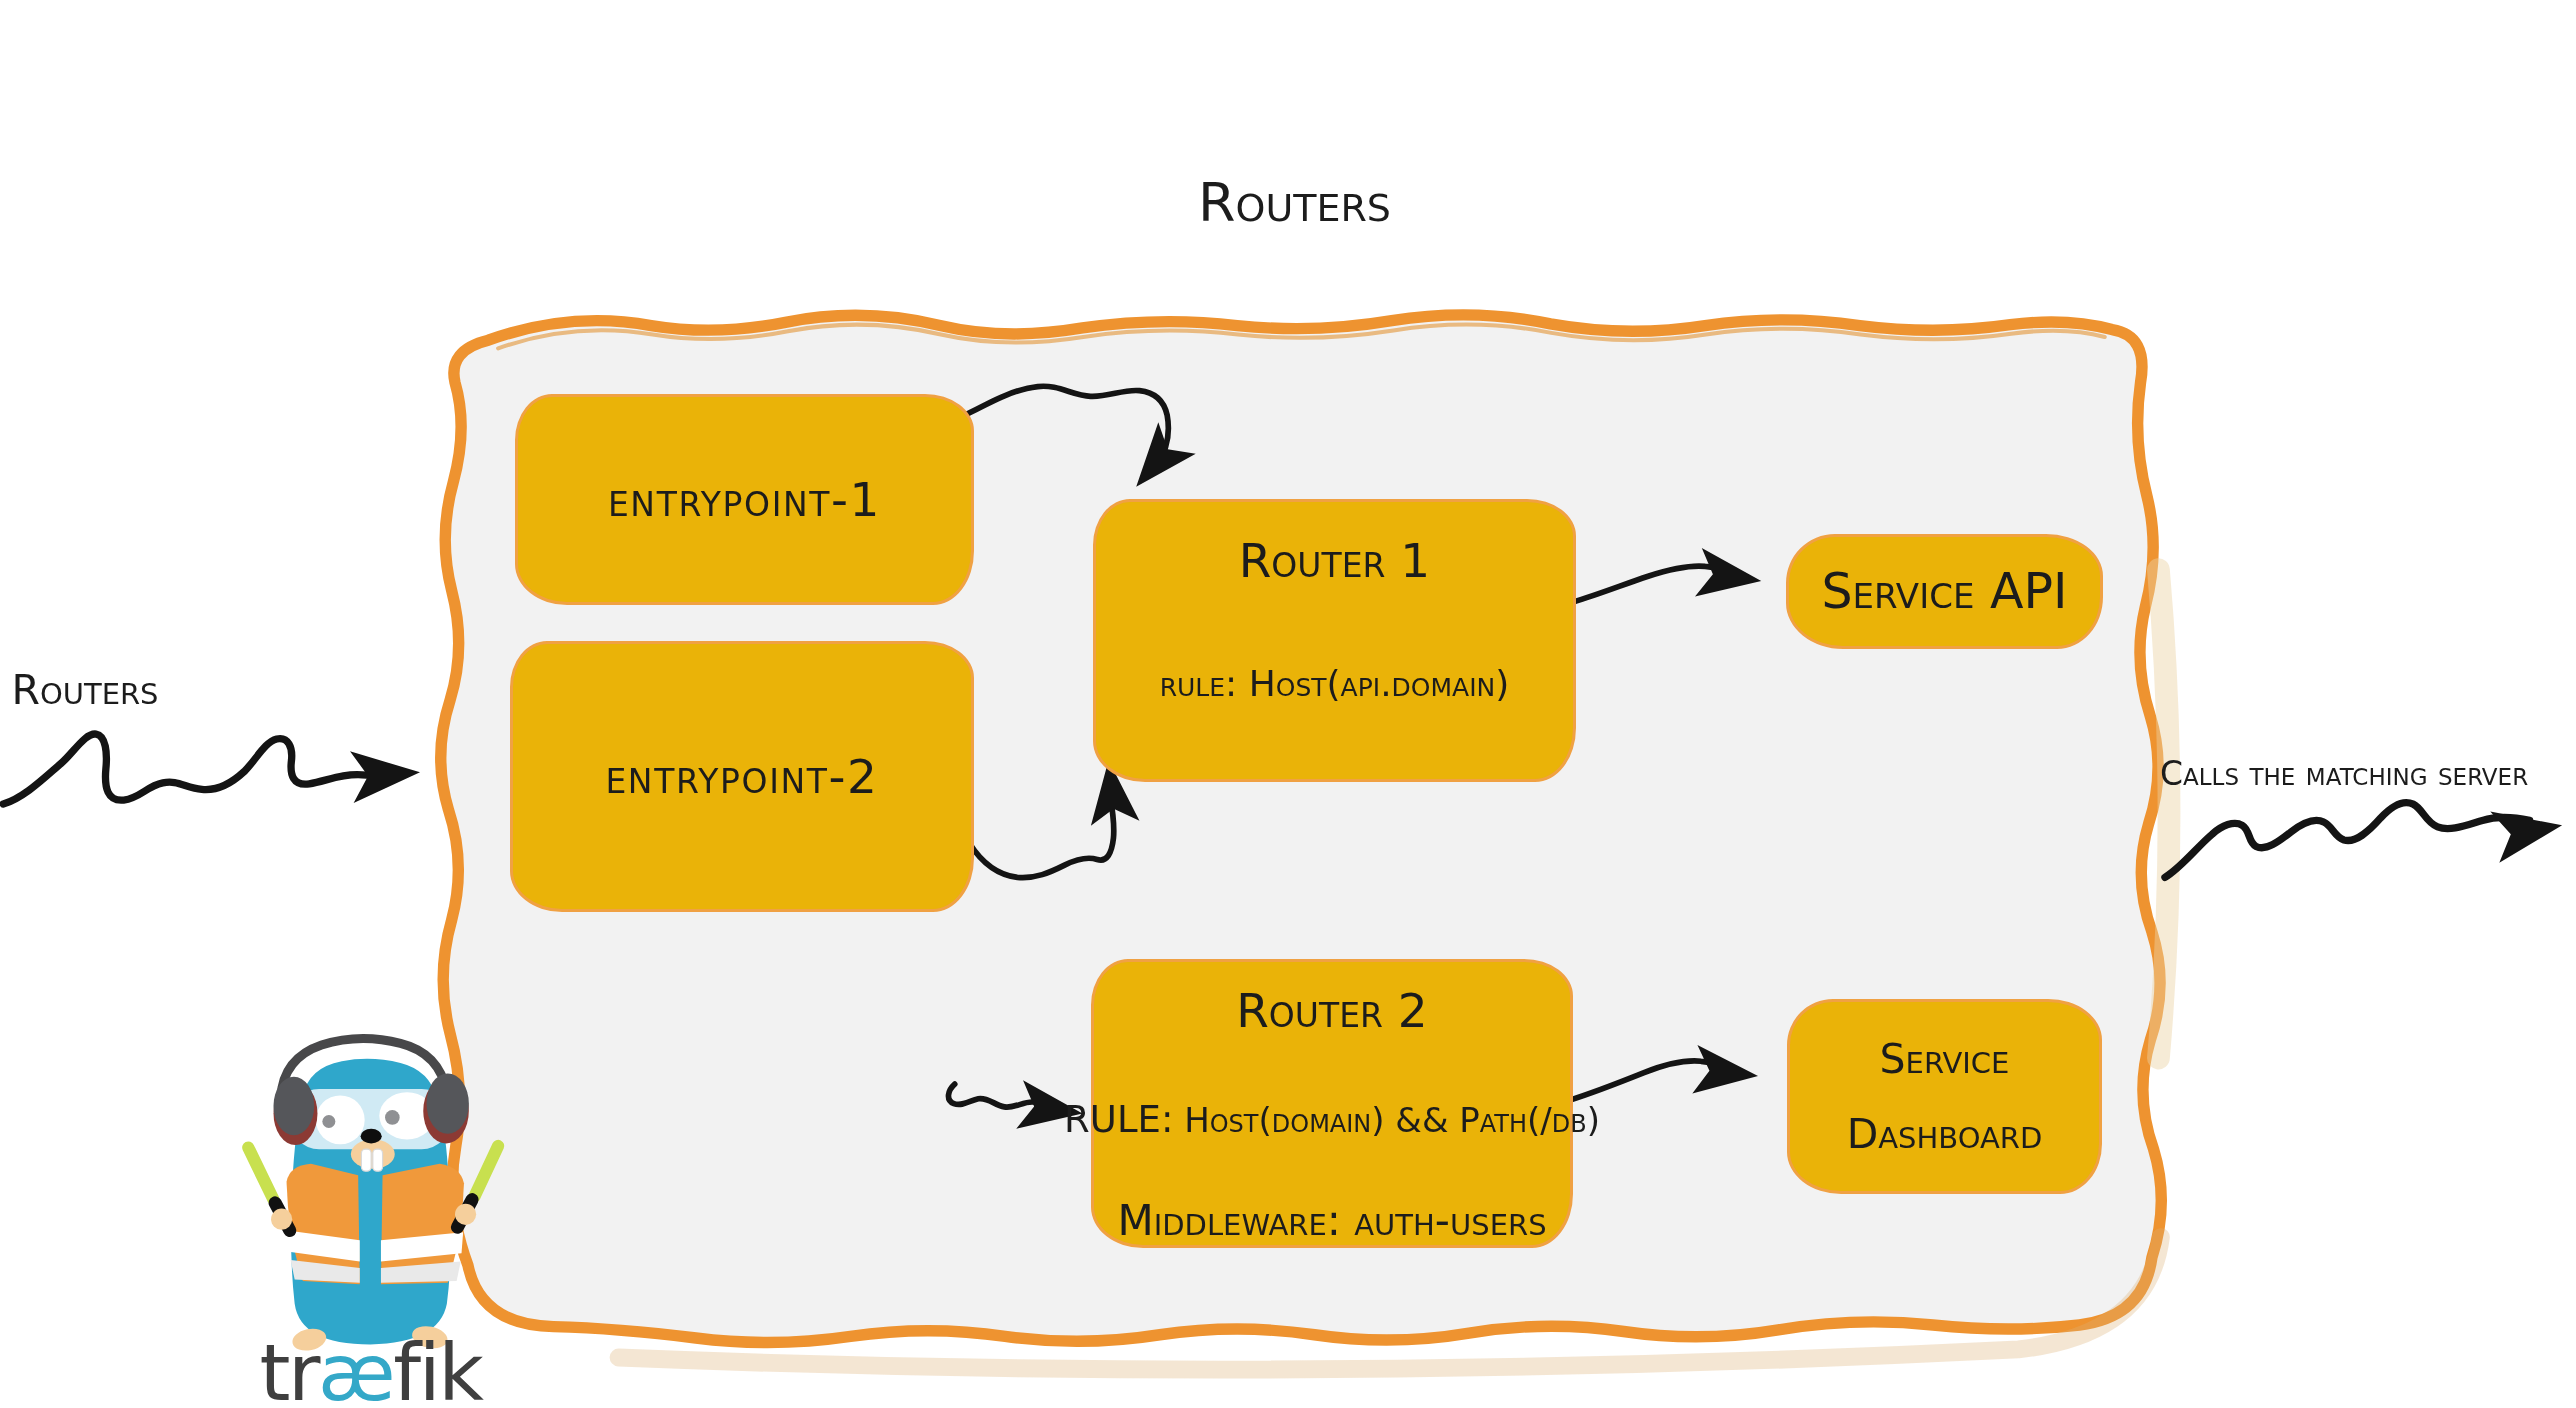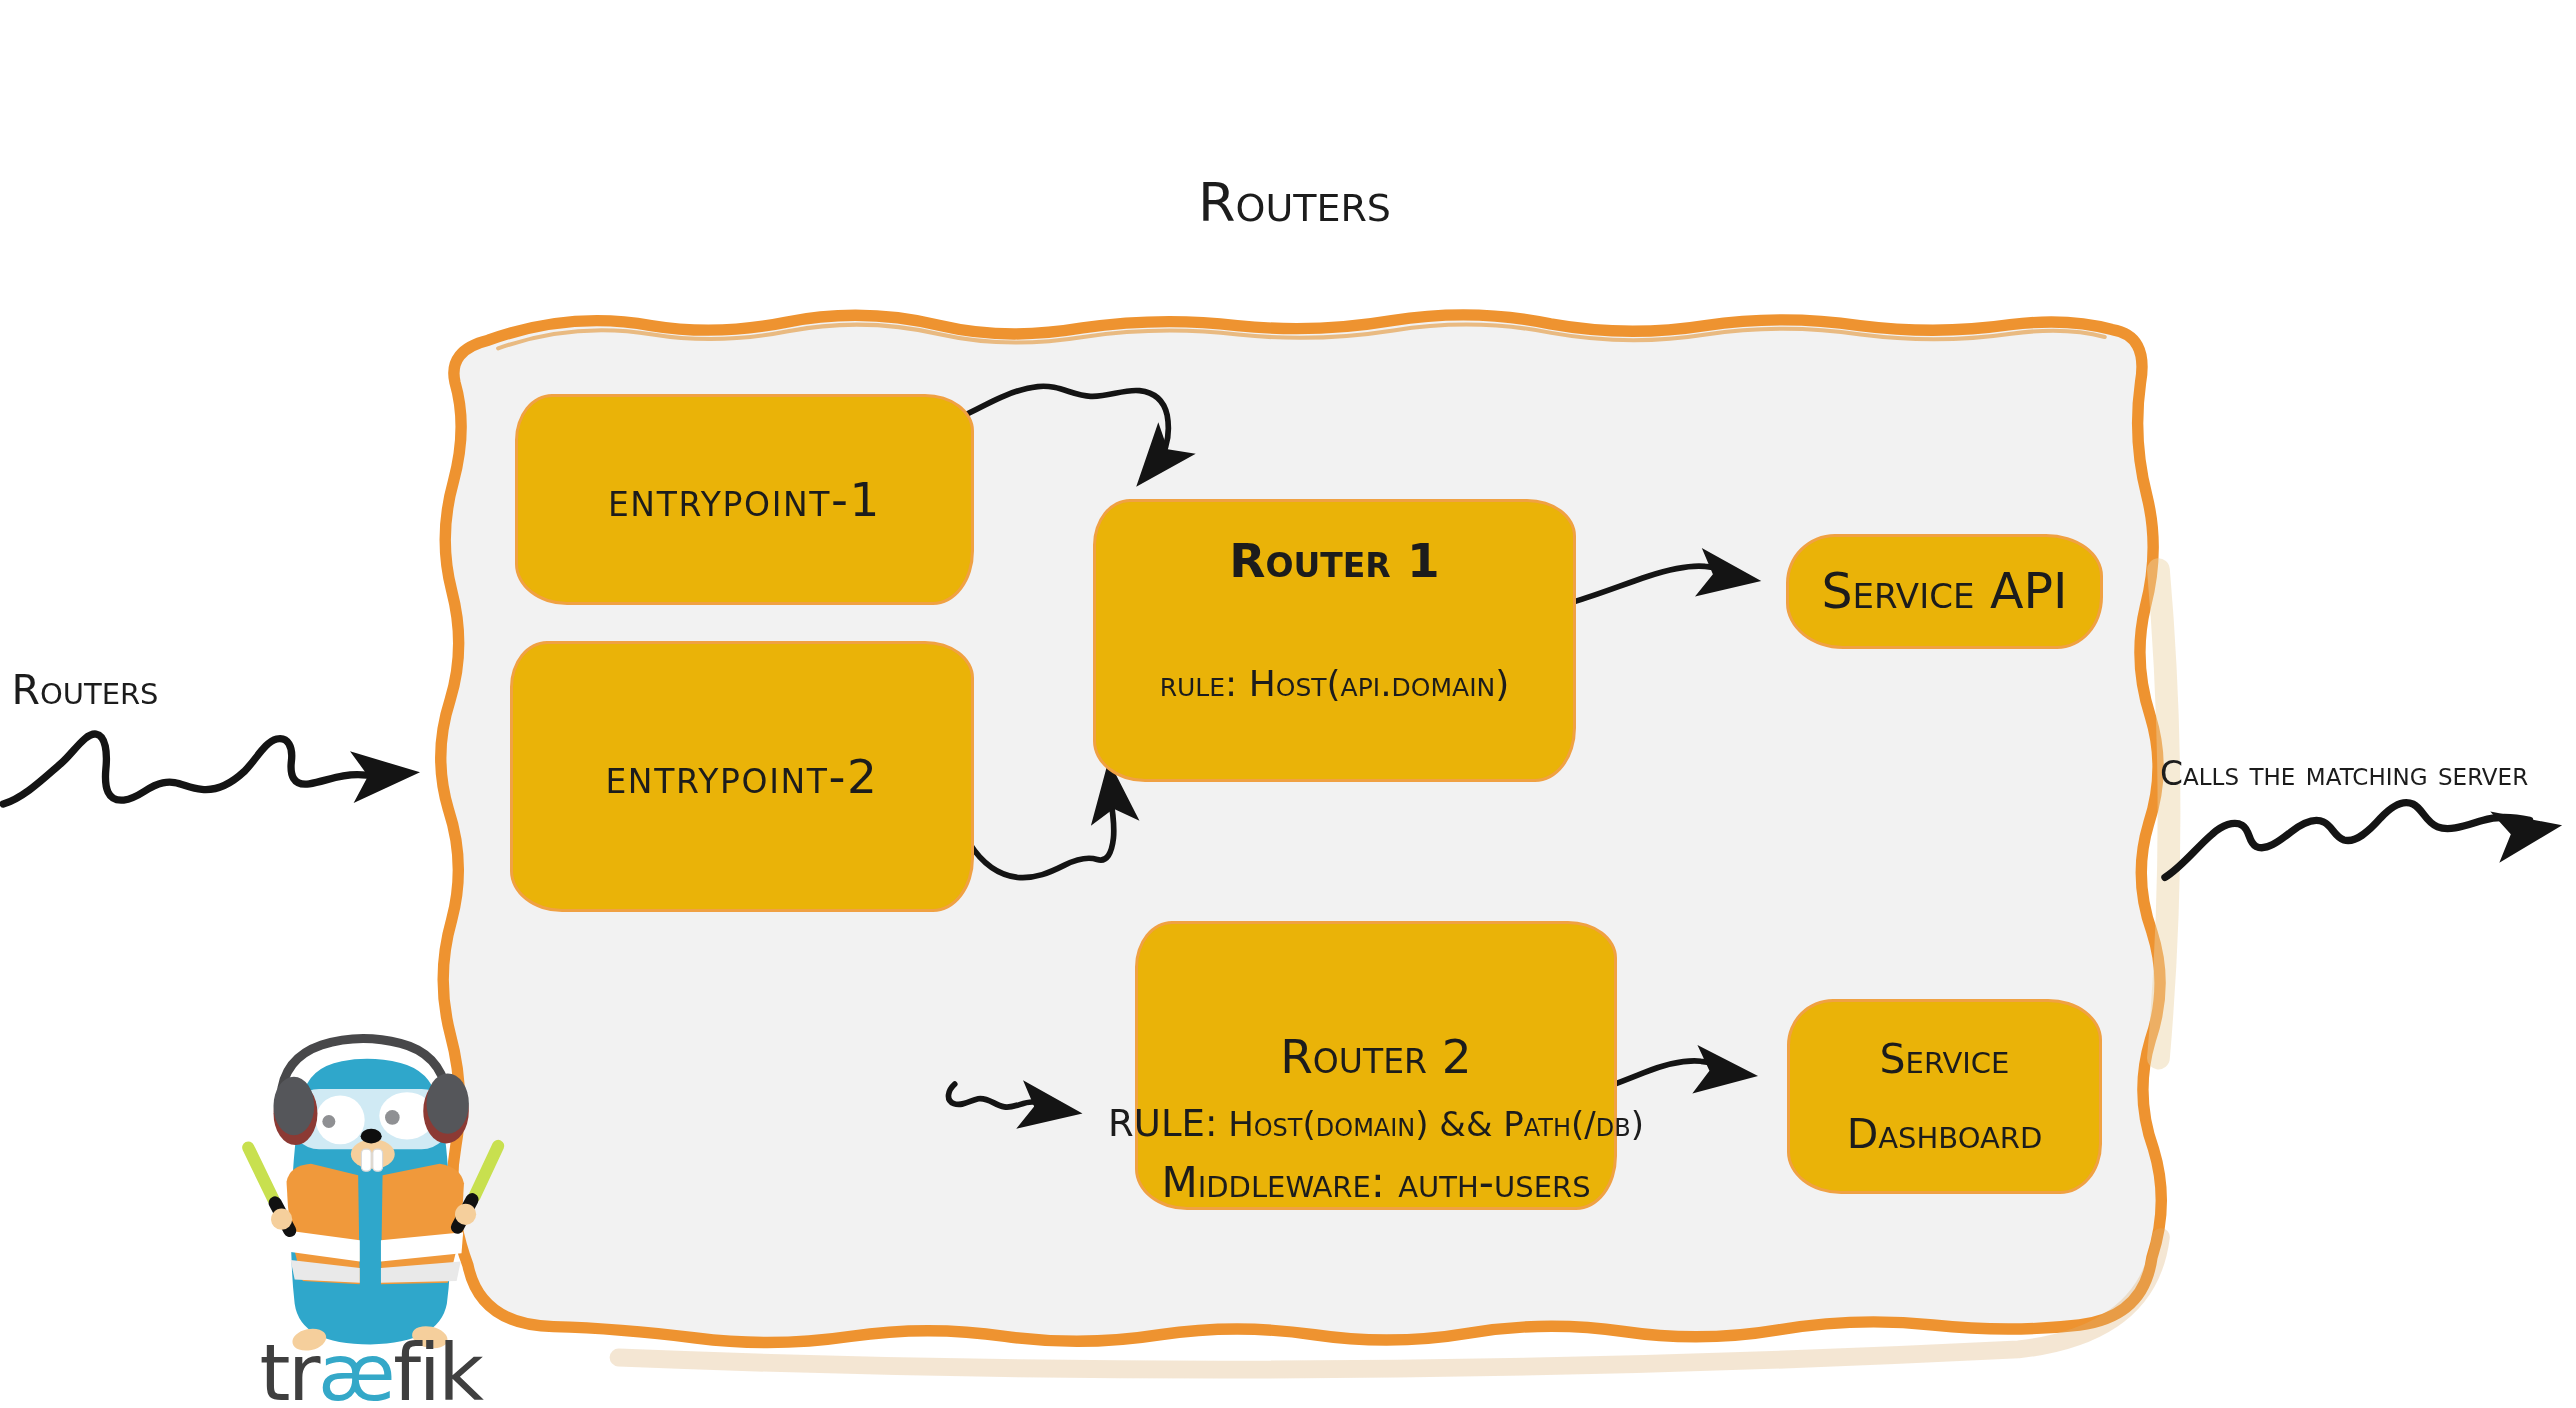--- a/index.html
+++ b/index.html
@@ -22,23 +22,23 @@
     background:#eab308;
     border:3.3px solid #f0a143;
     border-radius:37px 49px 41px 52px / 46px 37px 54px 41px;
     display:flex;flex-direction:column;align-items:center;justify-content:center;
     font-variant:small-caps;text-align:center;
   }
   .box-ep1{left:515px;top:394px;width:453px;height:205px;font-size:47px;letter-spacing:1.6px;}
   .box-ep2{left:510px;top:641px;width:458px;height:265px;font-size:47px;letter-spacing:1.6px;}
   .box-ep3{left:521px;top:946px;width:444px;height:254px;font-size:47px;letter-spacing:1.6px;}
   .box-r1{left:1093px;top:499px;width:477px;height:277px;justify-content:flex-start;padding:0;}
-  .box-r1 .r-title{font-size:47px;margin-top:31px;font-weight:bold;}
+  .box-r1 .r-title{font-size:47px;margin-top:31px;}
   .box-r1 .r-rule{font-size:36px;margin-top:75px;}
-  .box-r2{left:1091px;top:921px;width:476px;height:283px;justify-content:flex-end;margin-left:44px;}
+  .box-r2{left:1091px;top:959px;width:476px;height:283px;justify-content:space-between;}
   .box-r2 .r-title{font-size:47px;margin-top:21px;}
   .box-r2 .r-ruleline{margin-top:18px;font-size:34px;white-space:nowrap;}
   .box-r2 .r-rulelabel{font-size:37px;}
   .box-r2 .r-mw{margin-top:13px;font-size:42px;white-space:nowrap;}
   .box-api{left:1786px;top:534px;width:311px;height:109px;font-size:49px;border-radius:49px 57px 46px 57px / 49px 42px 52px 46px;}
   .box-dash{left:1787px;top:999px;width:309px;height:189px;font-size:41px;line-height:1.82;border-radius:46px 54px 42px 54px / 46px 41px 50px 42px;}
   .wordmark{
     position:absolute;left:236px;top:1327px;width:269px;
     text-align:center;font-size:79px;letter-spacing:-2.4px;
     color:#3f3f3f;font-variant:normal;white-space:nowrap;

